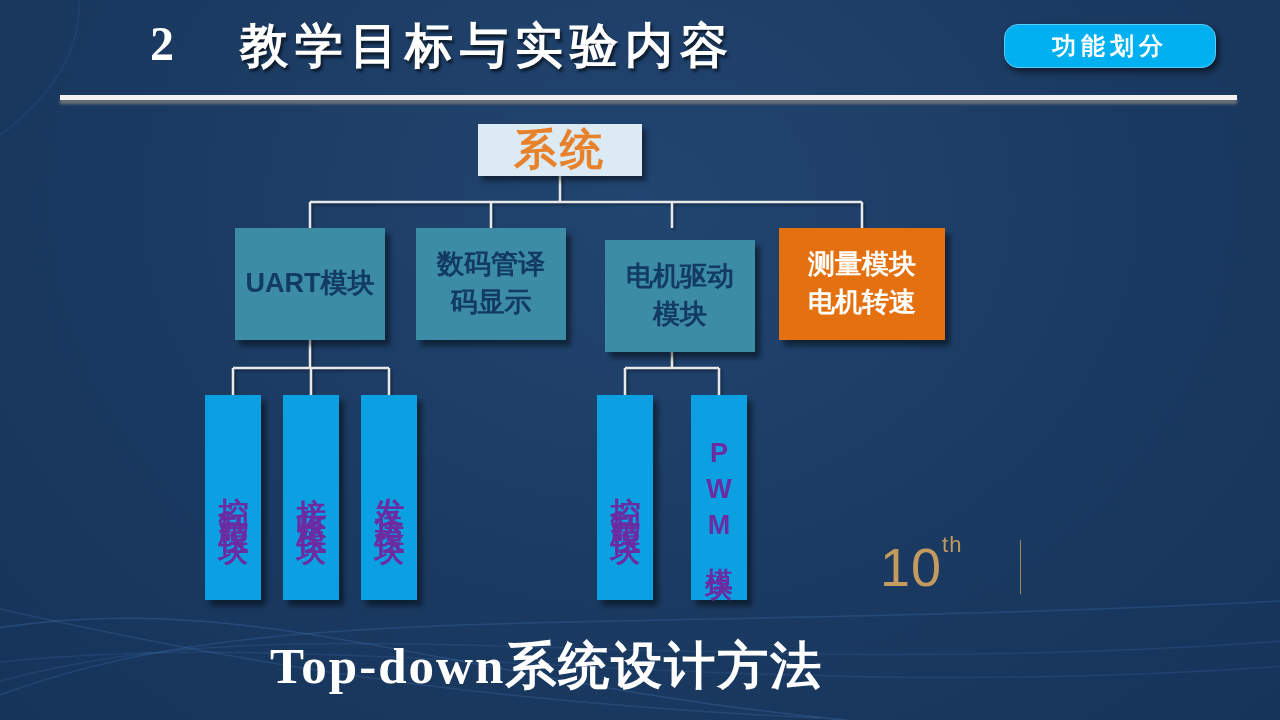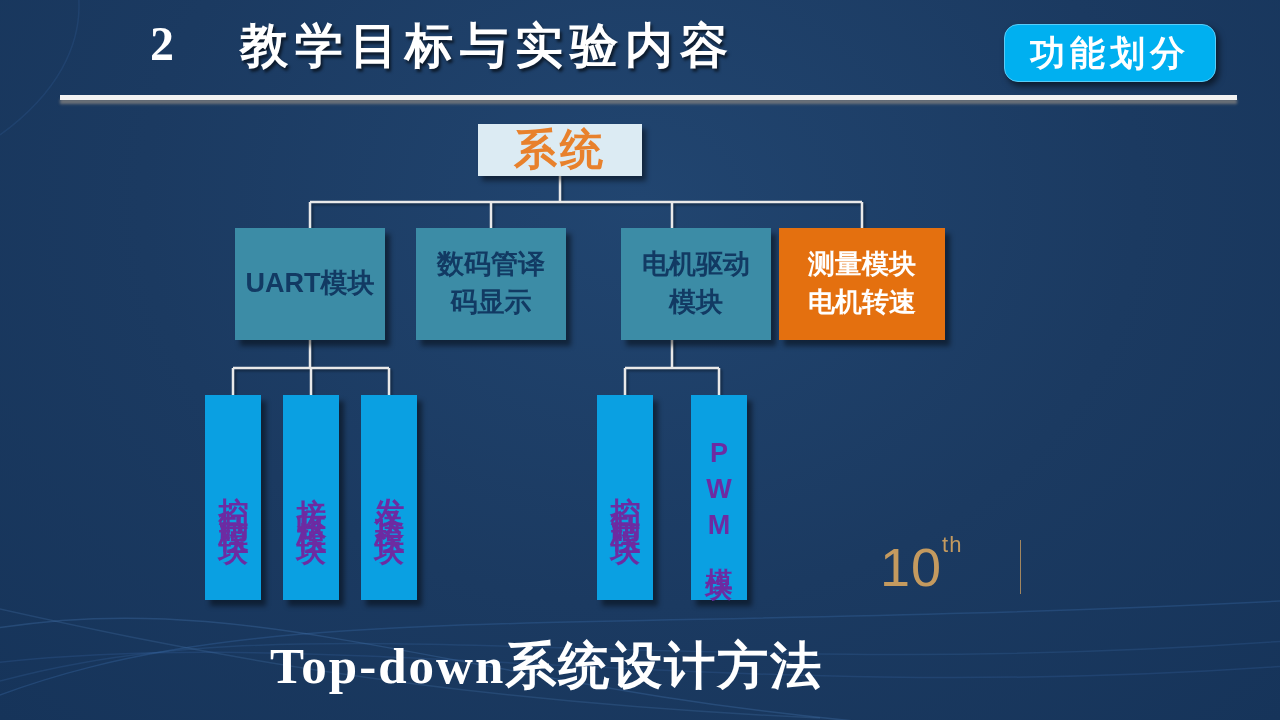--- a/index.html
+++ b/index.html
@@ -14,24 +14,24 @@
   .section-num {
     position:absolute; left:150px; top:16px;
     font-family:"Liberation Serif", serif; font-size:48px; font-weight:bold; color:#ffffff;
   }
   .page-title {
     position:absolute; left:240px; top:14px; color:#ffffff;
     font-size:48px; font-weight:900; letter-spacing:7px;
     text-shadow:2px 3px 3px rgba(0,0,0,.6);
   }
   .badge {
-    position:absolute; left:1004px; top:24px; width:212px; height:58px;
+    position:absolute; left:1004px; top:24px; width:212px; height:44px;
     background:#00b0f0; border:1px solid #59ccf8; border-radius:14px;
     display:flex; align-items:center; justify-content:center;
-    color:#ffffff; font-size:35px; font-weight:bold; letter-spacing:5px;
+    color:#ffffff; font-size:24px; font-weight:bold; letter-spacing:5px;
     box-shadow:3px 4px 6px rgba(0,0,0,.55);
   }
   .title-rule {
     position:absolute; left:60px; top:95px; width:1177px; height:5px;
     background:#f2f2f2; box-shadow:0 4px 3px rgba(125,125,125,.85);
   }
   
   svg.connectors { position:absolute; left:0; top:0; width:1280px; height:720px;
     filter:drop-shadow(2px 2px 1px rgba(0,0,0,.35)); }
   
@@ -42,21 +42,21 @@
     font-size:43px; font-weight:bold; letter-spacing:3px;
     box-shadow:4px 5px 5px rgba(0,0,0,.45);
   }
   .mod {
     position:absolute; top:228px; width:150px; height:112px;
     background:#3c8ca6; color:#123a63;
     display:flex; flex-direction:column; align-items:center; justify-content:center;
     font-size:27px; font-weight:bold; line-height:1.4; text-align:center;
     box-shadow:5px 6px 5px rgba(0,0,0,.45);
   }
-  .mod.m1 { left:235px; } .mod.m2 { left:416px; } .mod.m3 { left:621px; }
+  .mod.m1 { left:235px; } .mod.m2 { left:416px; } .mod.m3 { left:605px;margin-top:12px; }
   .mod.orange { left:779px; width:166px; background:#e4700f; color:#ffffff; }
   .vbox {
     position:absolute; top:395px; width:56px; height:205px;
     background:#0aa0e2; display:flex; align-items:center; justify-content:center;
     box-shadow:5px 6px 5px rgba(0,0,0,.45);
   }
   .vbox.u1 { left:205px; } .vbox.u2 { left:283px; } .vbox.u3 { left:361px; }
   .vbox.c1 { left:597px; } .vbox.c2 { left:691px; }
   .vlabel {
     writing-mode:vertical-rl; text-orientation:upright;

